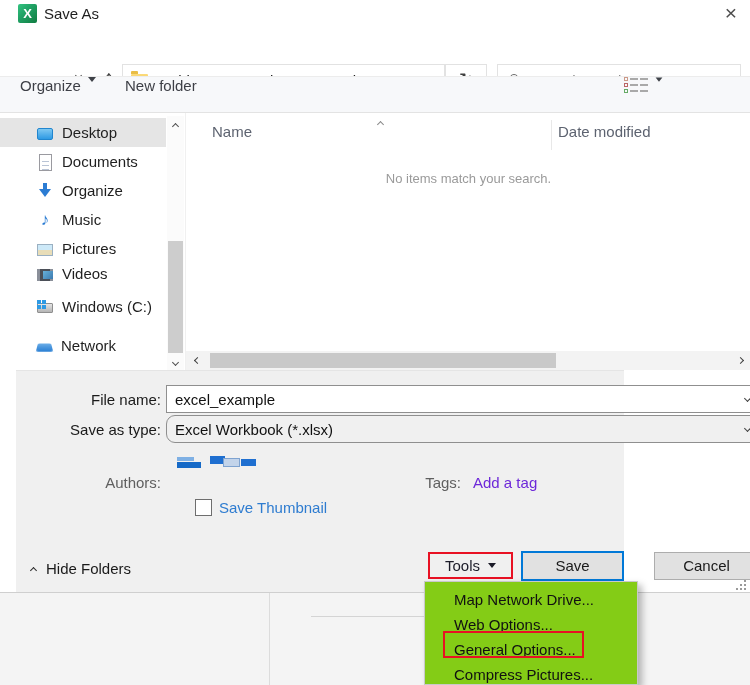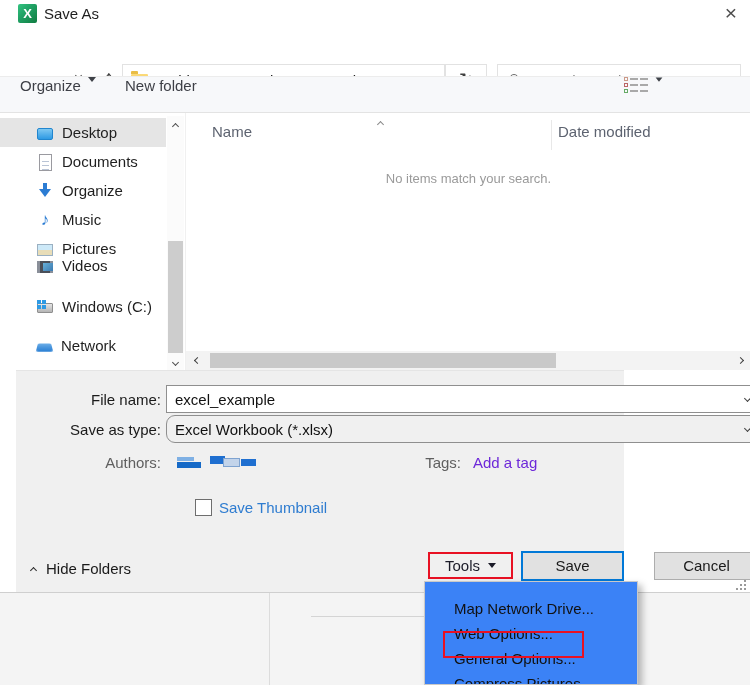--- a/index.html
+++ b/index.html
@@ -111,21 +111,21 @@
   .panel { position:absolute; left:16px; top:370px; width:608px; height:222px; background:#f0f0f0;
     border-top:1px solid #e5e5e5; }
   .fld-label { position:absolute; font-size:15px; color:#1a1a1a; text-align:right; }
   .combo { position:absolute; left:150px; width:595px; height:28px; border:1px solid #8f8f8f;
     display:flex; align-items:center; padding:0 26px 0 8px; font-size:15px; color:#111; }
   .combo .chev { position:absolute; right:10px; top:10px; border-color:#444; }
   .combo input { border:none; outline:none; background:transparent; font-size:15px; color:#111;
     width:100%; font-family:inherit; }
   .combo.gray { background:#f0f0f0; }
   .combo.white { background:#fff; }
-  .meta-label { position:absolute; font-size:15px; color:#5f5f5f; }
+  .meta-label { position:absolute; font-size:15px; color:#5f5f5f;margin-top:20px; }
   .author-block1 { position:absolute; left:161px; top:85px; width:24px; height:12px; }
   .author-block1::before { content:""; position:absolute; left:0; top:1px; width:17px; height:4px; background:#7fb0e4; }
   .author-block1::after { content:""; position:absolute; left:0; top:6px; width:24px; height:6px; background:#1569c7; }
   .author-block2 { position:absolute; left:194px; top:84px; width:46px; height:13px; }
   .author-block2::before { content:""; position:absolute; left:0; top:1px; width:15px; height:8px; background:#1f6fd0; }
   .author-block2 i { position:absolute; left:13px; top:3px; width:17px; height:9px; background:#c3d4ea;
     border:1px solid #7fa3d0; }
   .author-block2::after { content:""; position:absolute; left:31px; top:4px; width:15px; height:7px; background:#1f6fd0; }
   .tag-link { color:#6d28d9; cursor:pointer;text-align:right; }
   .checkbox { position:absolute; left:179px; top:128px; width:17px; height:17px; background:#fff; border:1px solid #6e6e6e; }
@@ -146,22 +146,22 @@
   .resize-grip { position:absolute; left:737px; top:580px; width:10px; height:10px; }
   .resize-grip::before { content:""; position:absolute; left:7px; top:0; width:2px; height:2px; background:#9a9a9a;
     box-shadow:0 4px 0 #9a9a9a, 0 8px 0 #9a9a9a, -4px 4px 0 #9a9a9a, -4px 8px 0 #9a9a9a, -8px 8px 0 #9a9a9a; }
 
   
   .behind { position:absolute; left:0; top:593px; width:750px; height:92px; background:#f4f4f4; }
   .behind .vline { position:absolute; left:269px; top:0; width:1px; height:92px; background:#dcdcdc; }
   .behind .hline { position:absolute; left:311px; top:23px; width:249px; height:1px; background:#d4d4d4; }
 
   
-  .ctx-menu { position:absolute; left:424px; top:581px; width:214px; height:104px; background:#3b82f6;
-    border:1px solid #c9c9c9; box-shadow:4px 4px 7px rgba(0,0,0,0.28); z-index:10; overflow:hidden; padding-top:14px; }
+  .ctx-menu { position:absolute; left:424px; top:581px; width:214px; height:104px; background:#84cc16;
+    border:1px solid #c9c9c9; box-shadow:4px 4px 7px rgba(0,0,0,0.28); z-index:10; overflow:hidden; padding-top:5px; }
   .ctx-item { height:25px; line-height:25px; padding-left:29px; font-size:15px; color:#111; cursor:pointer; }
   .annotation-box { position:absolute; border:2px solid #e81123; z-index:11; pointer-events:none; }
   .anno-general { left:443px; top:631px; width:141px; height:27px; }
 </style>
 </head>
 <body>
 
 <div id="screen">
 
   <div class="titlebar">
@@ -245,21 +245,21 @@
         <span>Organize</span>
       </div>
       <div class="side-item" style="top:92px;">
         <span class="sicon music-icon">♪</span>
         <span>Music</span>
       </div>
       <div class="side-item" style="top:121px;">
         <span class="sicon pictures-icon"></span>
         <span>Pictures</span>
       </div>
-      <div class="side-item" style="top:138px;">
+      <div class="side-item" style="top:146px;">
         <span class="sicon videos-icon"></span>
         <span>Videos</span>
       </div>
       <div class="side-item" style="top:179px;">
         <span class="sicon drive-icon"></span>
         <span>Windows (C:)</span>
       </div>
       <div class="side-item" style="top:218px;">
         <span class="sicon network-icon"></span>
         <span>Network</span>

